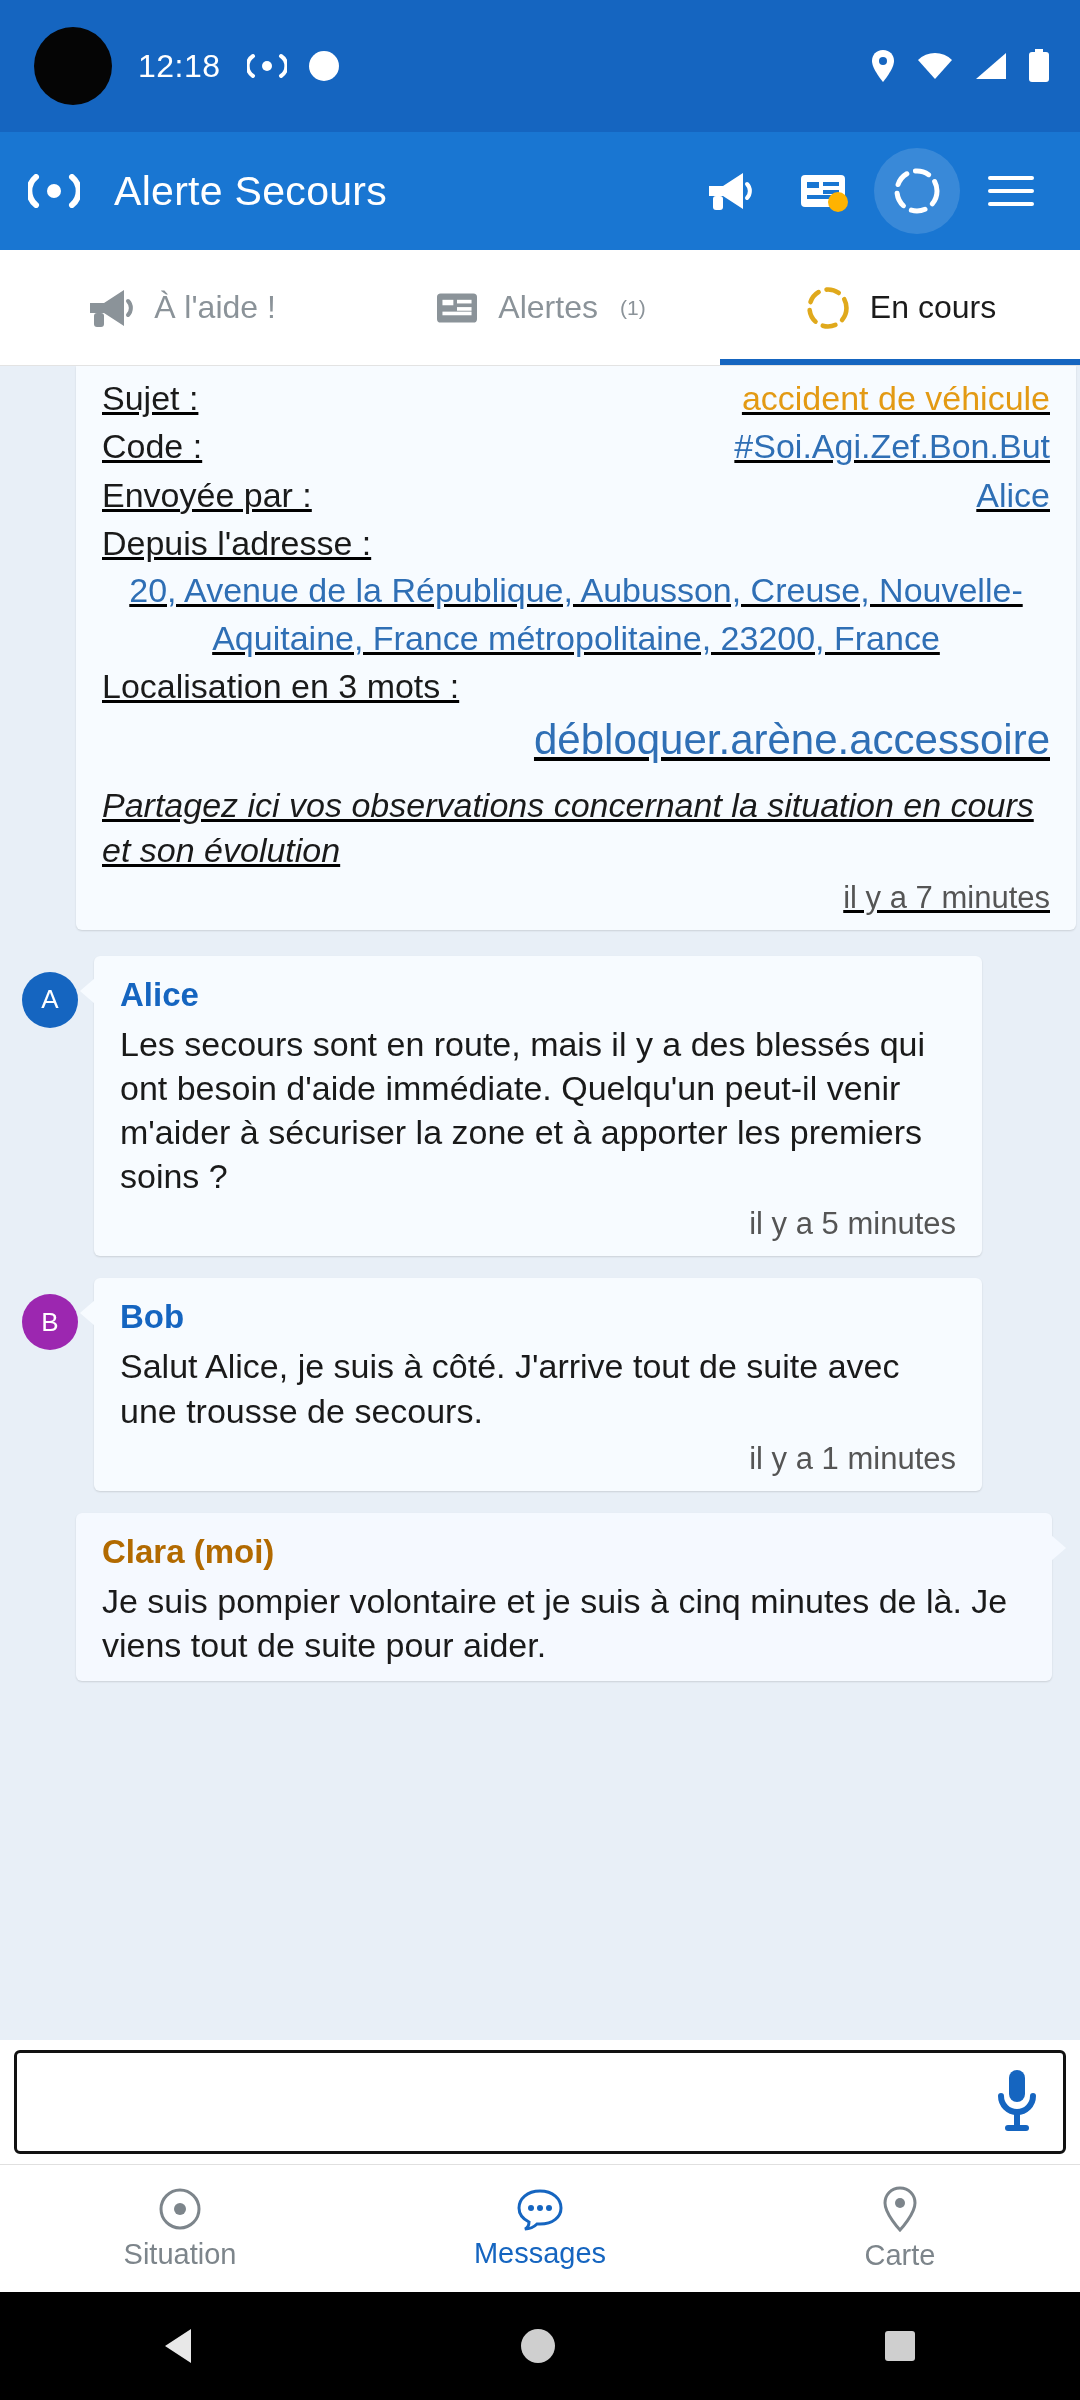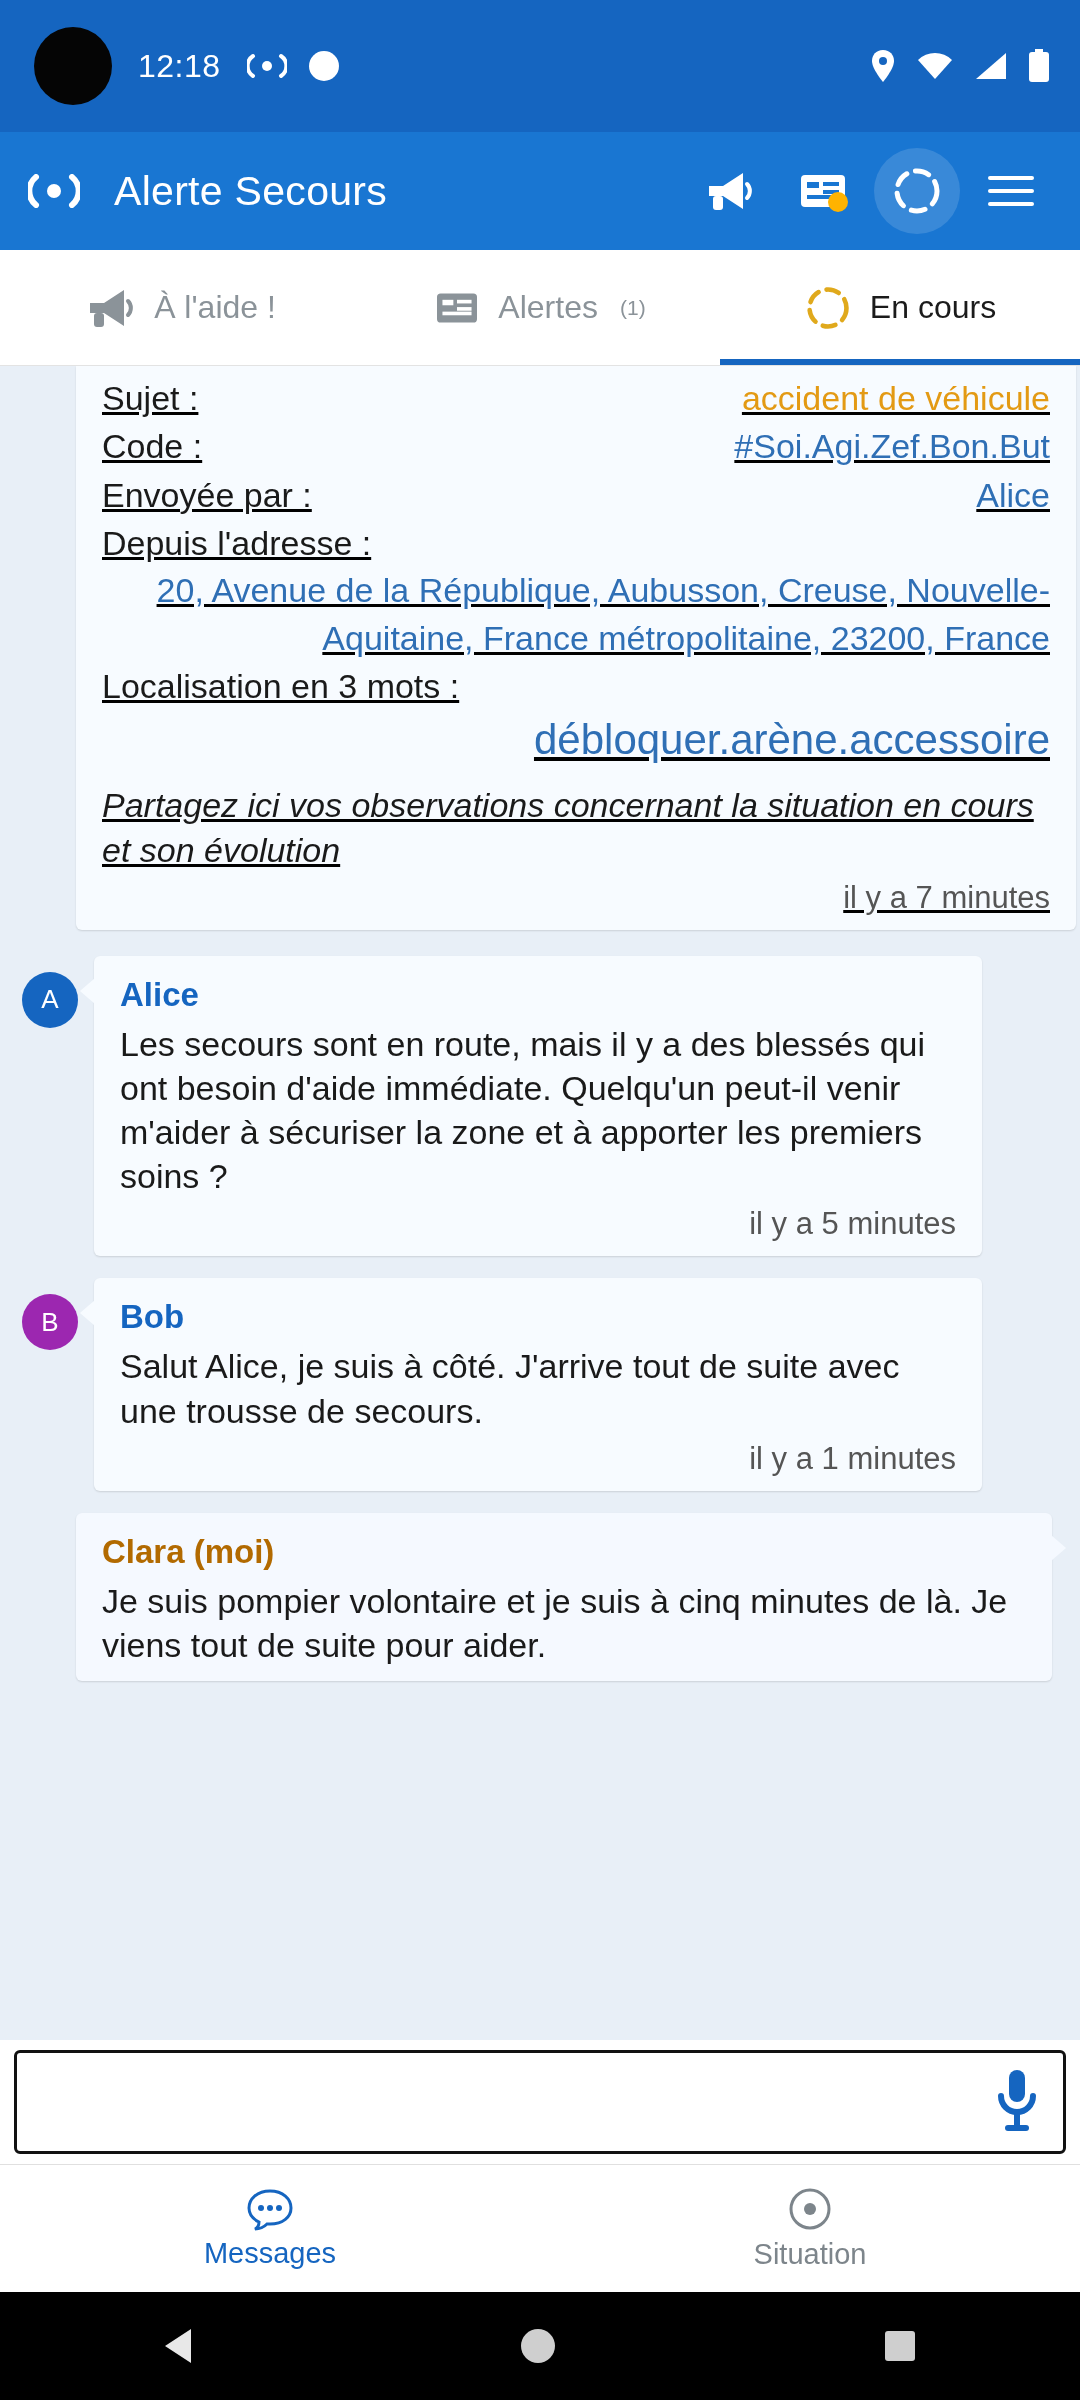--- a/index.html
+++ b/index.html
@@ -100,21 +100,21 @@
   .info-card {
     width: 1000px; margin: 0 0 0 76px; background: #f7fbff;
     border-radius: 0 0 6px 6px; padding: 8px 26px 14px 26px;
     box-shadow: 0 1px 2px rgba(0,0,0,0.13); position: relative; text-decoration: underline;
   }
   .info-line { font-size: 34px; color: #1a1a1a; line-height: 1.42; display: flex; }
   .info-label { white-space: nowrap; }
   .info-val { margin-left: auto; text-align: right; }
   .val-orange { color: #e39a14; }
   .val-blue { color: #2f6fb5; }
-  .addr { font-size: 34px; color: #2f6fb5; text-align: right; line-height: 1.4; }
+  .addr { font-size: 34px; color: #2f6fb5; text-align: center; line-height: 1.4; }
   .words { font-size: 42px; color: #2f6fb5; text-align: right; line-height: 1.4; }
   .italic-note { font-style: italic; font-size: 34px; color: #1a1a1a; line-height: 1.3; margin-top: 14px; }
 
   
   .composer {
     height: 124px; background: #fff; padding: 10px 14px;
     display: flex; align-items: center;
   }
   .input-wrap {
     flex: 1; height: 104px; border: 3px solid #111; border-radius: 6px;
@@ -313,35 +313,42 @@
           <rect x="20" y="6" width="16" height="32" rx="8" fill="#1565c0"></rect>
           <path d="M12 32 A16 16 0 0 0 44 32" stroke="#1565c0" stroke-width="6" fill="none" stroke-linecap="round"></path>
           <rect x="25" y="48" width="6" height="14" fill="#1565c0"></rect>
           <rect x="16" y="61" width="24" height="6" rx="3" fill="#1565c0"></rect>
         </svg>
       </span>
     </div>
   </div>
 
   <div class="bottomnav">
+    <div class="navitem">
+      <svg width="46" height="46" viewBox="0 0 46 46">
+        <circle cx="23" cy="23" r="19" fill="none" stroke="#7d858b" stroke-width="3"></circle>
+        <circle cx="23" cy="23" r="6" fill="#7d858b"></circle>
+      </svg>
+      <span>Situation</span>
+    </div>
     <div class="navitem active">
       <svg width="48" height="44" viewBox="0 0 48 44">
         <path d="M24 4 C11 4 3 12 3 21 C3 27 7 32 13 35 C13 39 11 41 9 42 C14 42 18 40 21 37 C22 37 23 37 24 37 C37 37 45 30 45 21 C45 12 37 4 24 4 Z" fill="none" stroke="#1565c0" stroke-width="3"></path>
         <circle cx="15" cy="21" r="3" fill="#1565c0"></circle>
         <circle cx="24" cy="21" r="3" fill="#1565c0"></circle>
         <circle cx="33" cy="21" r="3" fill="#1565c0"></circle>
       </svg>
       <span>Messages</span>
     </div>
     <div class="navitem">
-      <svg width="46" height="46" viewBox="0 0 46 46">
-        <circle cx="23" cy="23" r="19" fill="none" stroke="#7d858b" stroke-width="3"></circle>
-        <circle cx="23" cy="23" r="6" fill="#7d858b"></circle>
-      </svg>
-      <span>Situation</span>
+      <svg width="40" height="48" viewBox="0 0 40 48">
+        <path d="M20 3 C11 3 5 10 5 18 C5 29 20 45 20 45 C20 45 35 29 35 18 C35 10 29 3 20 3 Z" fill="none" stroke="#7d858b" stroke-width="3"></path>
+        <circle cx="20" cy="18" r="5" fill="#7d858b"></circle>
+      </svg>
+      <span>Carte</span>
     </div>
   </div>
 
   <div class="sysnav">
     <div class="tri"></div>
     <div class="circ"></div>
     <div class="sq"></div>
   </div>
 
 </div>

